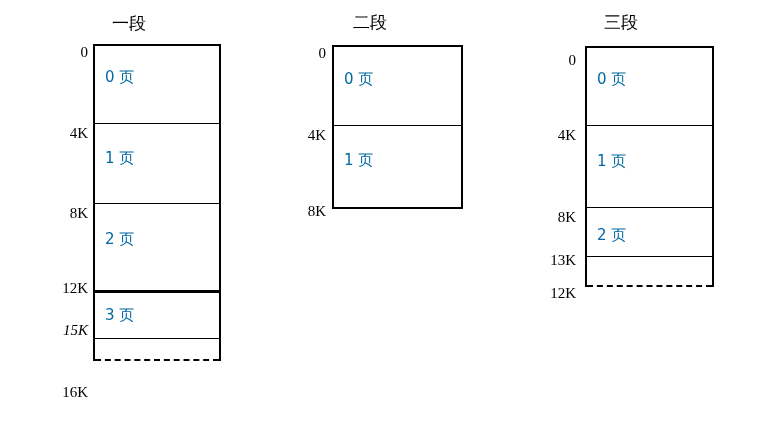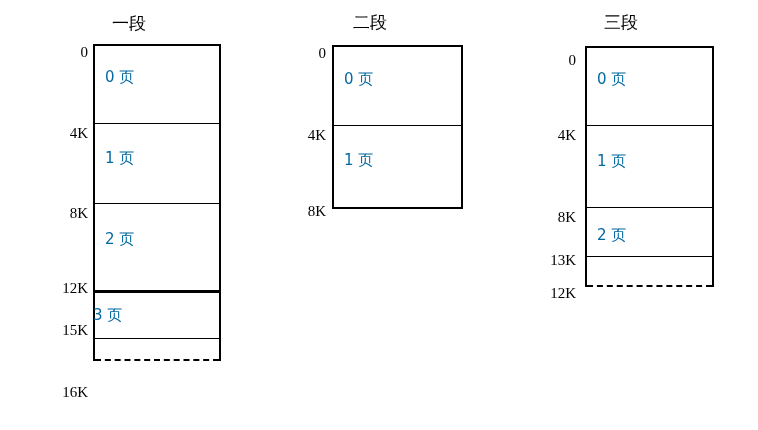--- a/index.html
+++ b/index.html
@@ -98,27 +98,27 @@
     <div class="divider" style="left:93px; top:123px; width:128px;"></div>
     <div class="divider" style="left:93px; top:203px; width:128px;"></div>
     <div class="divider bold" style="left:93px; top:290px; width:128px;"></div>
     <div class="divider" style="left:93px; top:338px; width:128px;"></div>
     <div class="divider dashed" style="left:95px; top:359px; width:124px;"></div>
 
     <div class="addr" style="left:28px; top:45px; width:60px;">0</div>
     <div class="addr" style="left:28px; top:126px; width:60px;">4K</div>
     <div class="addr" style="left:28px; top:206px; width:60px;">8K</div>
     <div class="addr" style="left:28px; top:281px; width:60px;">12K</div>
-    <div class="addr" style="left:28px; top:323px; width:60px;">15K</div>
+    <div class="addr" style="left:28px; top:323px; width:60px;font-style:italic;">15K</div>
     <div class="addr" style="left:28px; top:357px; width:60px;margin-top:28px;">16K</div>
 
     <div class="page-label" style="left:105px; top:70px;">0 页</div>
     <div class="page-label" style="left:105px; top:151px;">1 页</div>
     <div class="page-label" style="left:105px; top:232px;">2 页</div>
-    <div class="page-label" style="left:93px; top:308px;">3 页</div>
+    <div class="page-label" style="left:105px; top:308px;">3 页</div>
   </div>
 
   <div class="segment">
 
     <div class="seg-title" style="left:353px; top:14px;">二段</div>
 
     <div class="col" style="left:332px; top:45px; width:131px; height:164px; border-bottom:2px solid #000;"></div>
 
     <div class="divider" style="left:332px; top:125px; width:131px;"></div>
 

